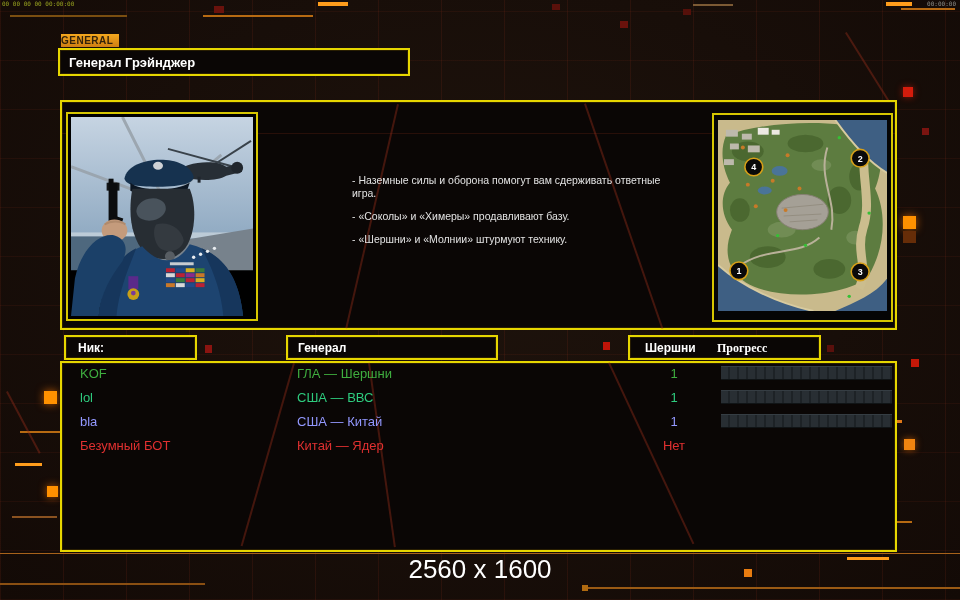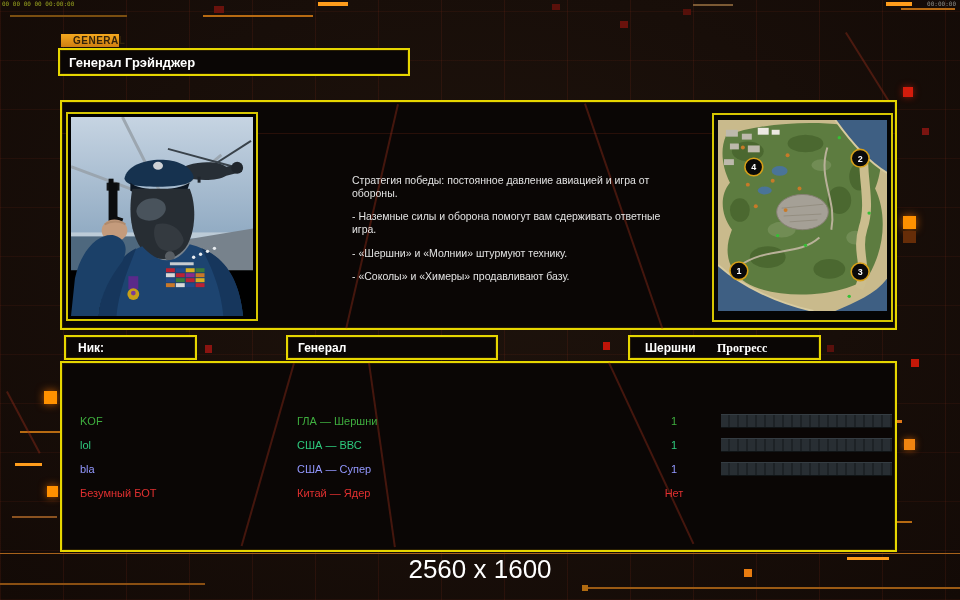--- a/index.html
+++ b/index.html
@@ -18,37 +18,37 @@
   .diag{position:absolute;width:2px;transform-origin:top left;background:rgba(150,45,26,.42);}
   .box{position:absolute;border:2px solid #e6d600;background:#0a0605;box-sizing:border-box;
        box-shadow:inset 0 0 0 1px rgba(80,60,0,.45);}
   .debug{position:absolute;font-family:"DejaVu Sans Mono",monospace;font-size:6px;line-height:6px;}
   .dbgL{left:2px;top:1px;color:#9aa520;}
   .dbgR{right:4px;top:1px;color:#8f8f8a;}
   .tab{
     position:absolute;left:61px;top:34px;width:58px;height:13px;
     background:linear-gradient(180deg,#f4a81e,#cf7e12);
     color:#33230a;font-size:10px;font-weight:bold;letter-spacing:.5px;
-    display:flex;align-items:center;padding-left:12px;box-sizing:border-box;
+    display:flex;align-items:center;padding-left:0;box-sizing:border-box;
   }
   .titlebox{left:58px;top:48px;width:352px;height:28px;display:flex;align-items:center;}
   .titlebox span{color:#fff;font-weight:bold;font-size:13px;padding-left:9px;}
   .upper{left:60px;top:100px;width:837px;height:230px;}
   .lower{left:60px;top:361px;width:837px;height:191px;}
   .portrait{position:absolute;left:66px;top:112px;width:192px;height:209px;border:2px solid #d6c600;
             background:#000;box-sizing:border-box;padding:3px;}
   .portrait svg{width:100%;height:100%;display:block;}
   .brief{position:absolute;left:352px;top:174px;width:324px;color:#e2e2e2;font-size:10.5px;line-height:1.25;}
   .brief p{margin:0 0 10px 0;}
   .mapbox{position:absolute;left:712px;top:113px;width:181px;height:209px;border:2px solid #d6c600;
           background:#050505;box-sizing:border-box;padding:5px 4px 9px 4px;}
   .mapbox svg{width:100%;height:100%;display:block;}
   .hdr{display:flex;align-items:center;color:#fff;font-weight:bold;font-size:12px;position:absolute;height:25px;top:335px;}
   .hdr3 span{position:absolute;top:50%;transform:translateY(-50%);}
-  .p-row{position:absolute;left:2px;right:2px;height:20px;font-size:11px;margin-top:48px;}
+  .p-row{position:absolute;left:2px;right:2px;height:20px;font-size:13px;}
   .c-nick{position:absolute;left:16px;top:50%;transform:translateY(-50%);}
   .c-gen{position:absolute;left:233px;top:50%;transform:translateY(-50%);}
   .c-team{position:absolute;left:593px;width:34px;text-align:center;top:50%;transform:translateY(-50%);}
   .c-bar{position:absolute;left:657px;width:171px;height:12px;top:50%;transform:translateY(-50%);
          background:repeating-linear-gradient(90deg,#282e33 0 7px,#1d2226 7px 9px);
          border-top:1px solid #353d43;border-bottom:1px solid #101416;}
   .res{position:absolute;left:0;top:554px;width:100%;text-align:center;font-size:26px;color:#ffffff;}
   .innerline{position:absolute;height:1px;background:rgba(150,50,28,.22);left:0;right:0;}
 </style>
 </head>
@@ -187,24 +187,23 @@
     <rect x="38" y="62" width="5" height="6" fill="#0b0d0f"></rect>
     <rect x="38" y="66" width="9" height="44" fill="#0b0d0f"></rect>
     <rect x="40" y="100" width="10" height="20" fill="#0b0d0f" transform="rotate(18 45 110)"></rect>
     <ellipse cx="44" cy="114" rx="13" ry="11" fill="#c49b7c"></ellipse>
     <path d="M34,108 C40,104 50,104 55,108" stroke="#b08a6c" stroke-width="2" fill="none"></path>
     <path d="M0,200 L4,162 C10,134 28,116 44,119 C56,123 58,133 52,145 C40,161 30,177 28,200 Z" fill="#1b4068"></path>
   </svg>
 </div>
 
 <div class="brief">
-  <p>Стратегия победы: постоянное давление авиацией и игра от обороны.</p>
   <p>- Наземные силы и оборона помогут вам сдерживать ответные игра.</p>
+  <p>- «Соколы» и «Химеры» продавливают базу.</p>
   <p>- «Шершни» и «Молнии» штурмуют технику.</p>
-  <p>- «Соколы» и «Химеры» продавливают базу.</p>
 </div>
 
 <div class="mapbox">
   <svg viewBox="0 0 170 195" preserveAspectRatio="none">
     <rect x="0" y="0" width="170" height="195" fill="#c9ba8c"></rect>
 
     <path d="M8,16 C50,0 120,0 150,10 C168,22 166,50 158,70 C170,95 168,130 152,158 C135,180 60,186 28,166 C8,152 6,132 14,112 C2,96 2,76 12,64 C4,48 2,30 8,16 Z" fill="#5d7c40"></path>
     <g fill="#48652e" opacity=".85">
       <ellipse cx="30" cy="32" rx="16" ry="10"></ellipse>
         <ellipse cx="88" cy="24" rx="18" ry="9"></ellipse>
@@ -310,21 +309,21 @@
     <span class="c-bar"></span>
   </div>
   <div class="p-row" style="top:24px;">
     <span class="c-nick" style="color: rgb(46, 203, 126);">lol</span>
     <span class="c-gen" style="color: rgb(46, 203, 126);">США — ВВС</span>
     <span class="c-team" style="color: rgb(46, 203, 126);">1</span>
     <span class="c-bar"></span>
   </div>
   <div class="p-row" style="top:48px;">
     <span class="c-nick" style="color: rgb(147, 152, 255);">bla</span>
-    <span class="c-gen" style="color: rgb(147, 152, 255);">США — Супер</span>
+    <span class="c-gen" style="color: rgb(147, 152, 255);">США — Китай</span>
     <span class="c-team" style="color: rgb(147, 152, 255);">1</span>
     <span class="c-bar"></span>
   </div>
   <div class="p-row" style="top:72px;">
     <span class="c-nick" style="color: rgb(224, 48, 48);">Безумный БОТ</span>
     <span class="c-gen" style="color: rgb(224, 48, 48);">Китай — Ядер</span>
     <span class="c-team" style="color: rgb(224, 48, 48);">Нет</span>
   </div>
 </div>
 

